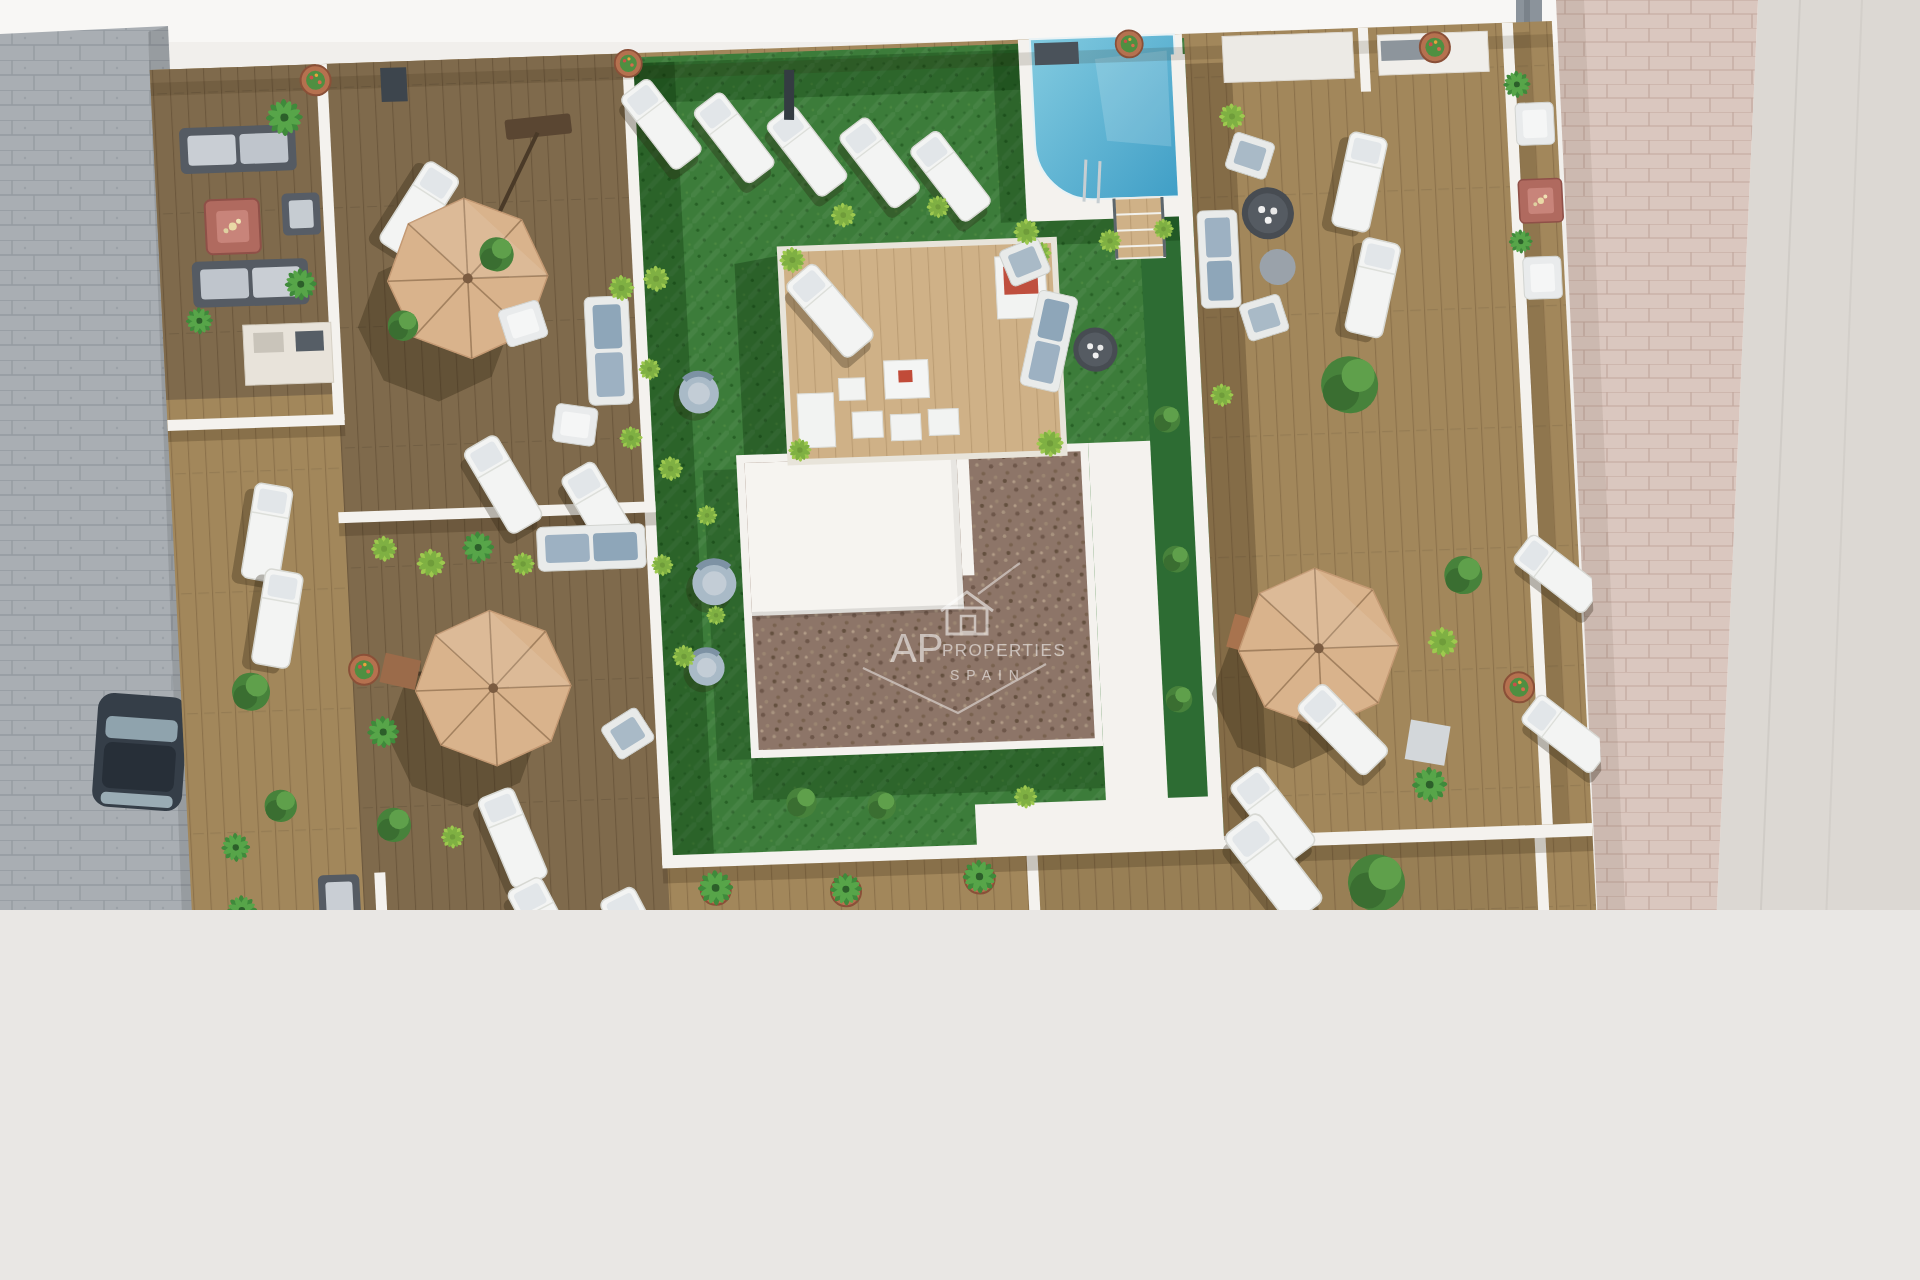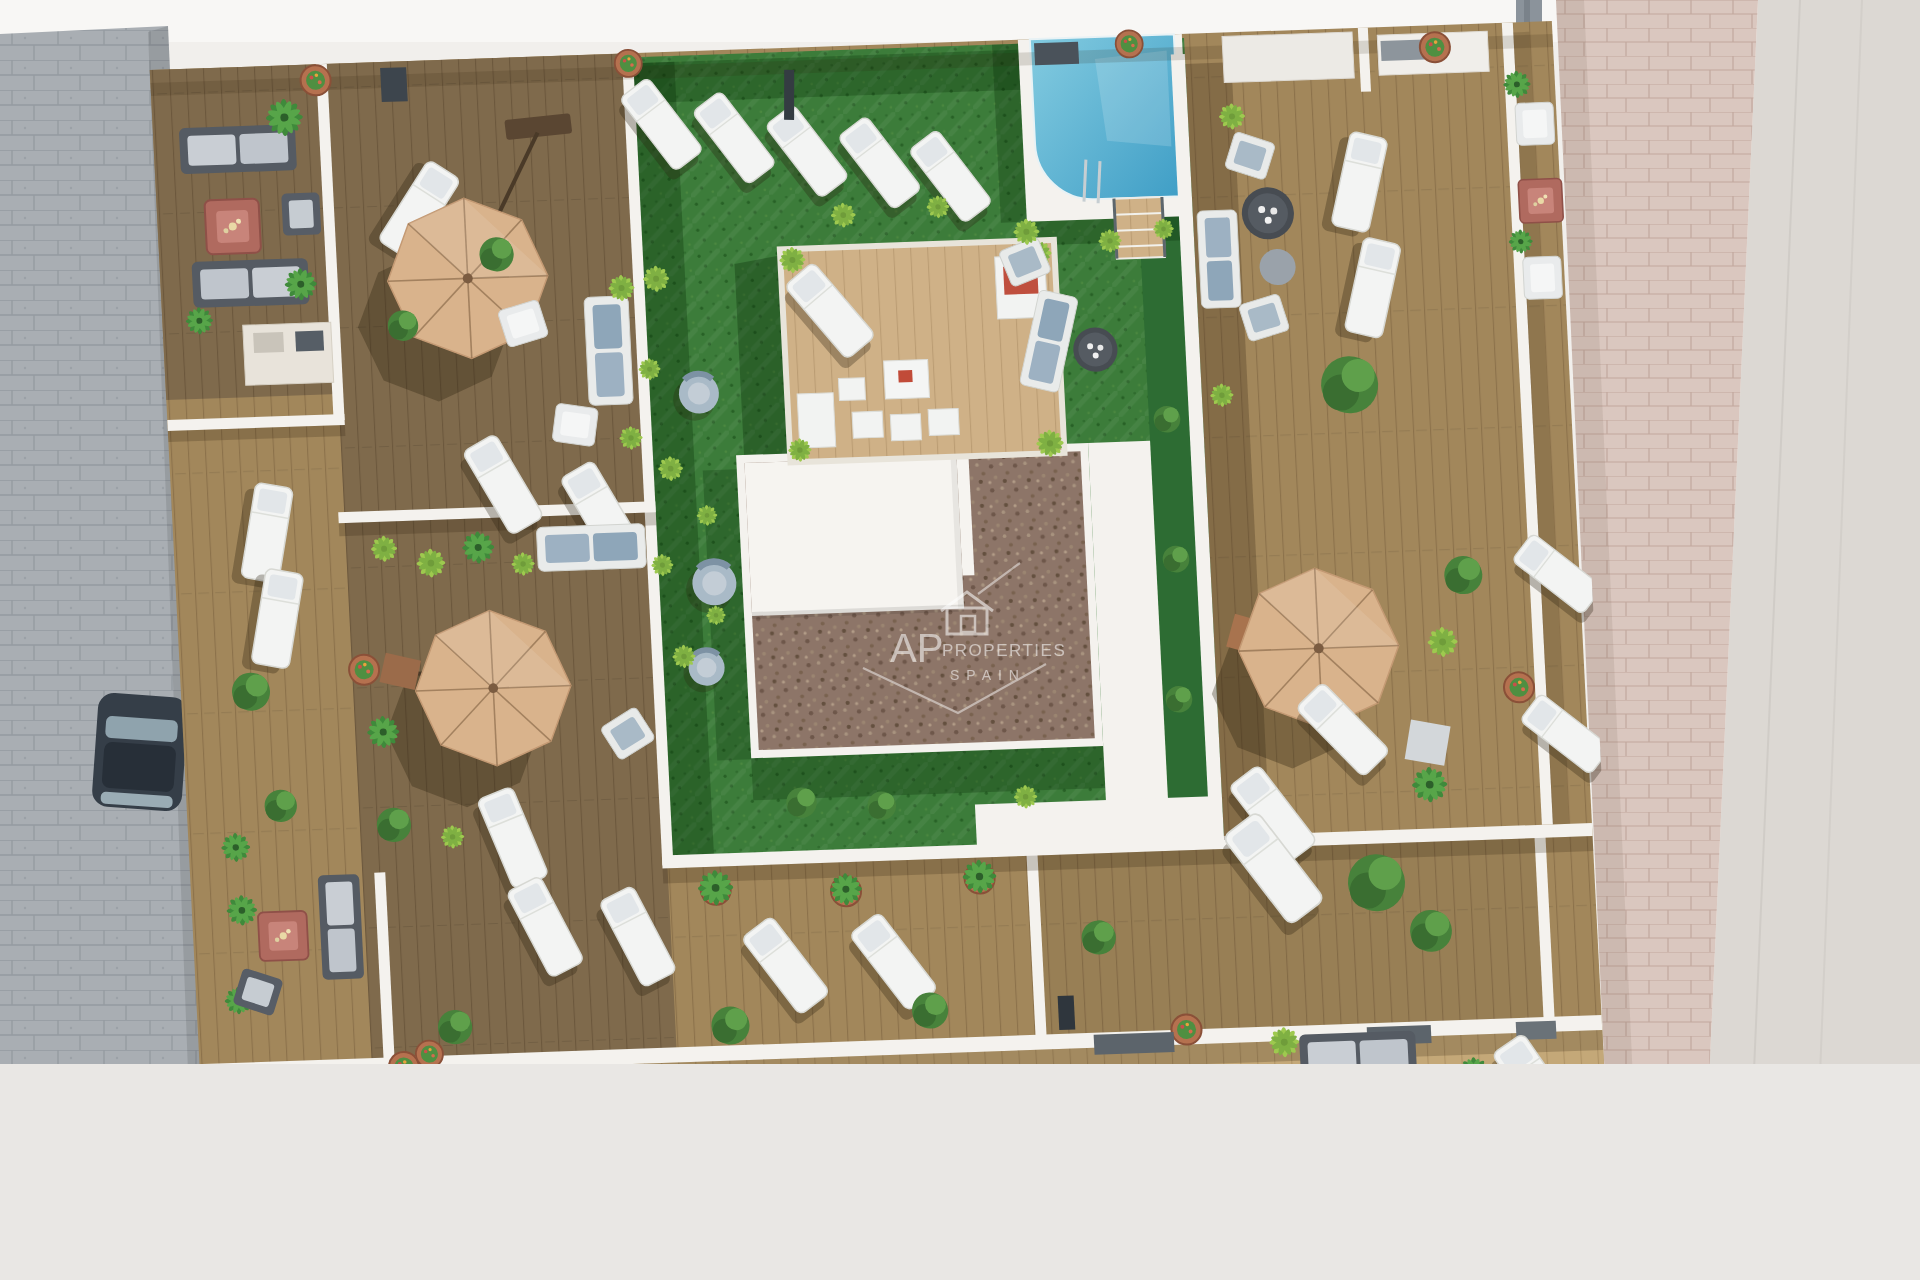--- a/index.html
+++ b/index.html
@@ -5,21 +5,21 @@
   :root{
     --background:#f1efec; --street-gray:#a9aeb3; --street-dark:#747a84;
     --path-pink:#dac7bf; --sidewalk:#dcd8d3; --wood-dark:#7f6a4c;
     --wood-medium:#a2875b; --wood-light:#c4a878; --wood-pergola:#cfb187;
     --grass:#3c7c3a; --grass-dark:#2d6c33; --pool-light:#83cbe0; --pool-deep:#3f9ec6;
     --wall-white:#f4f2ee; --umbrella-tan:#d9b38c; --gravel:#8d7568;
     --fire-table:#b06a5f; --furniture-white:#f3f4f3; --furniture-blue:#a9bac7;
     --plant-green:#3f8a3b; --plant-bright:#9ec94f; --pot-terracotta:#b5714f;
   }
   html,body{margin:0;padding:0;background:#e9e7e4;font-family:"Liberation Sans",sans-serif;}
-  .stage{position:relative;width:1920px;height:1064px;overflow:hidden;background:var(--background);text-decoration:underline;}
+  .stage{position:relative;width:1920px;height:910px;overflow:hidden;background:var(--background);text-decoration:underline;}
   .stage svg{position:absolute;inset:0;display:block;}
   text{font-family:"Liberation Sans",sans-serif;}
 </style>
 </head>
 <body>
 
 <div class="stage">
 <svg viewBox="0 0 1920 1280" width="1920" height="1280">
   <defs>
     <linearGradient id="poolGrad" x1="0" y1="0" x2="1" y2="1">

